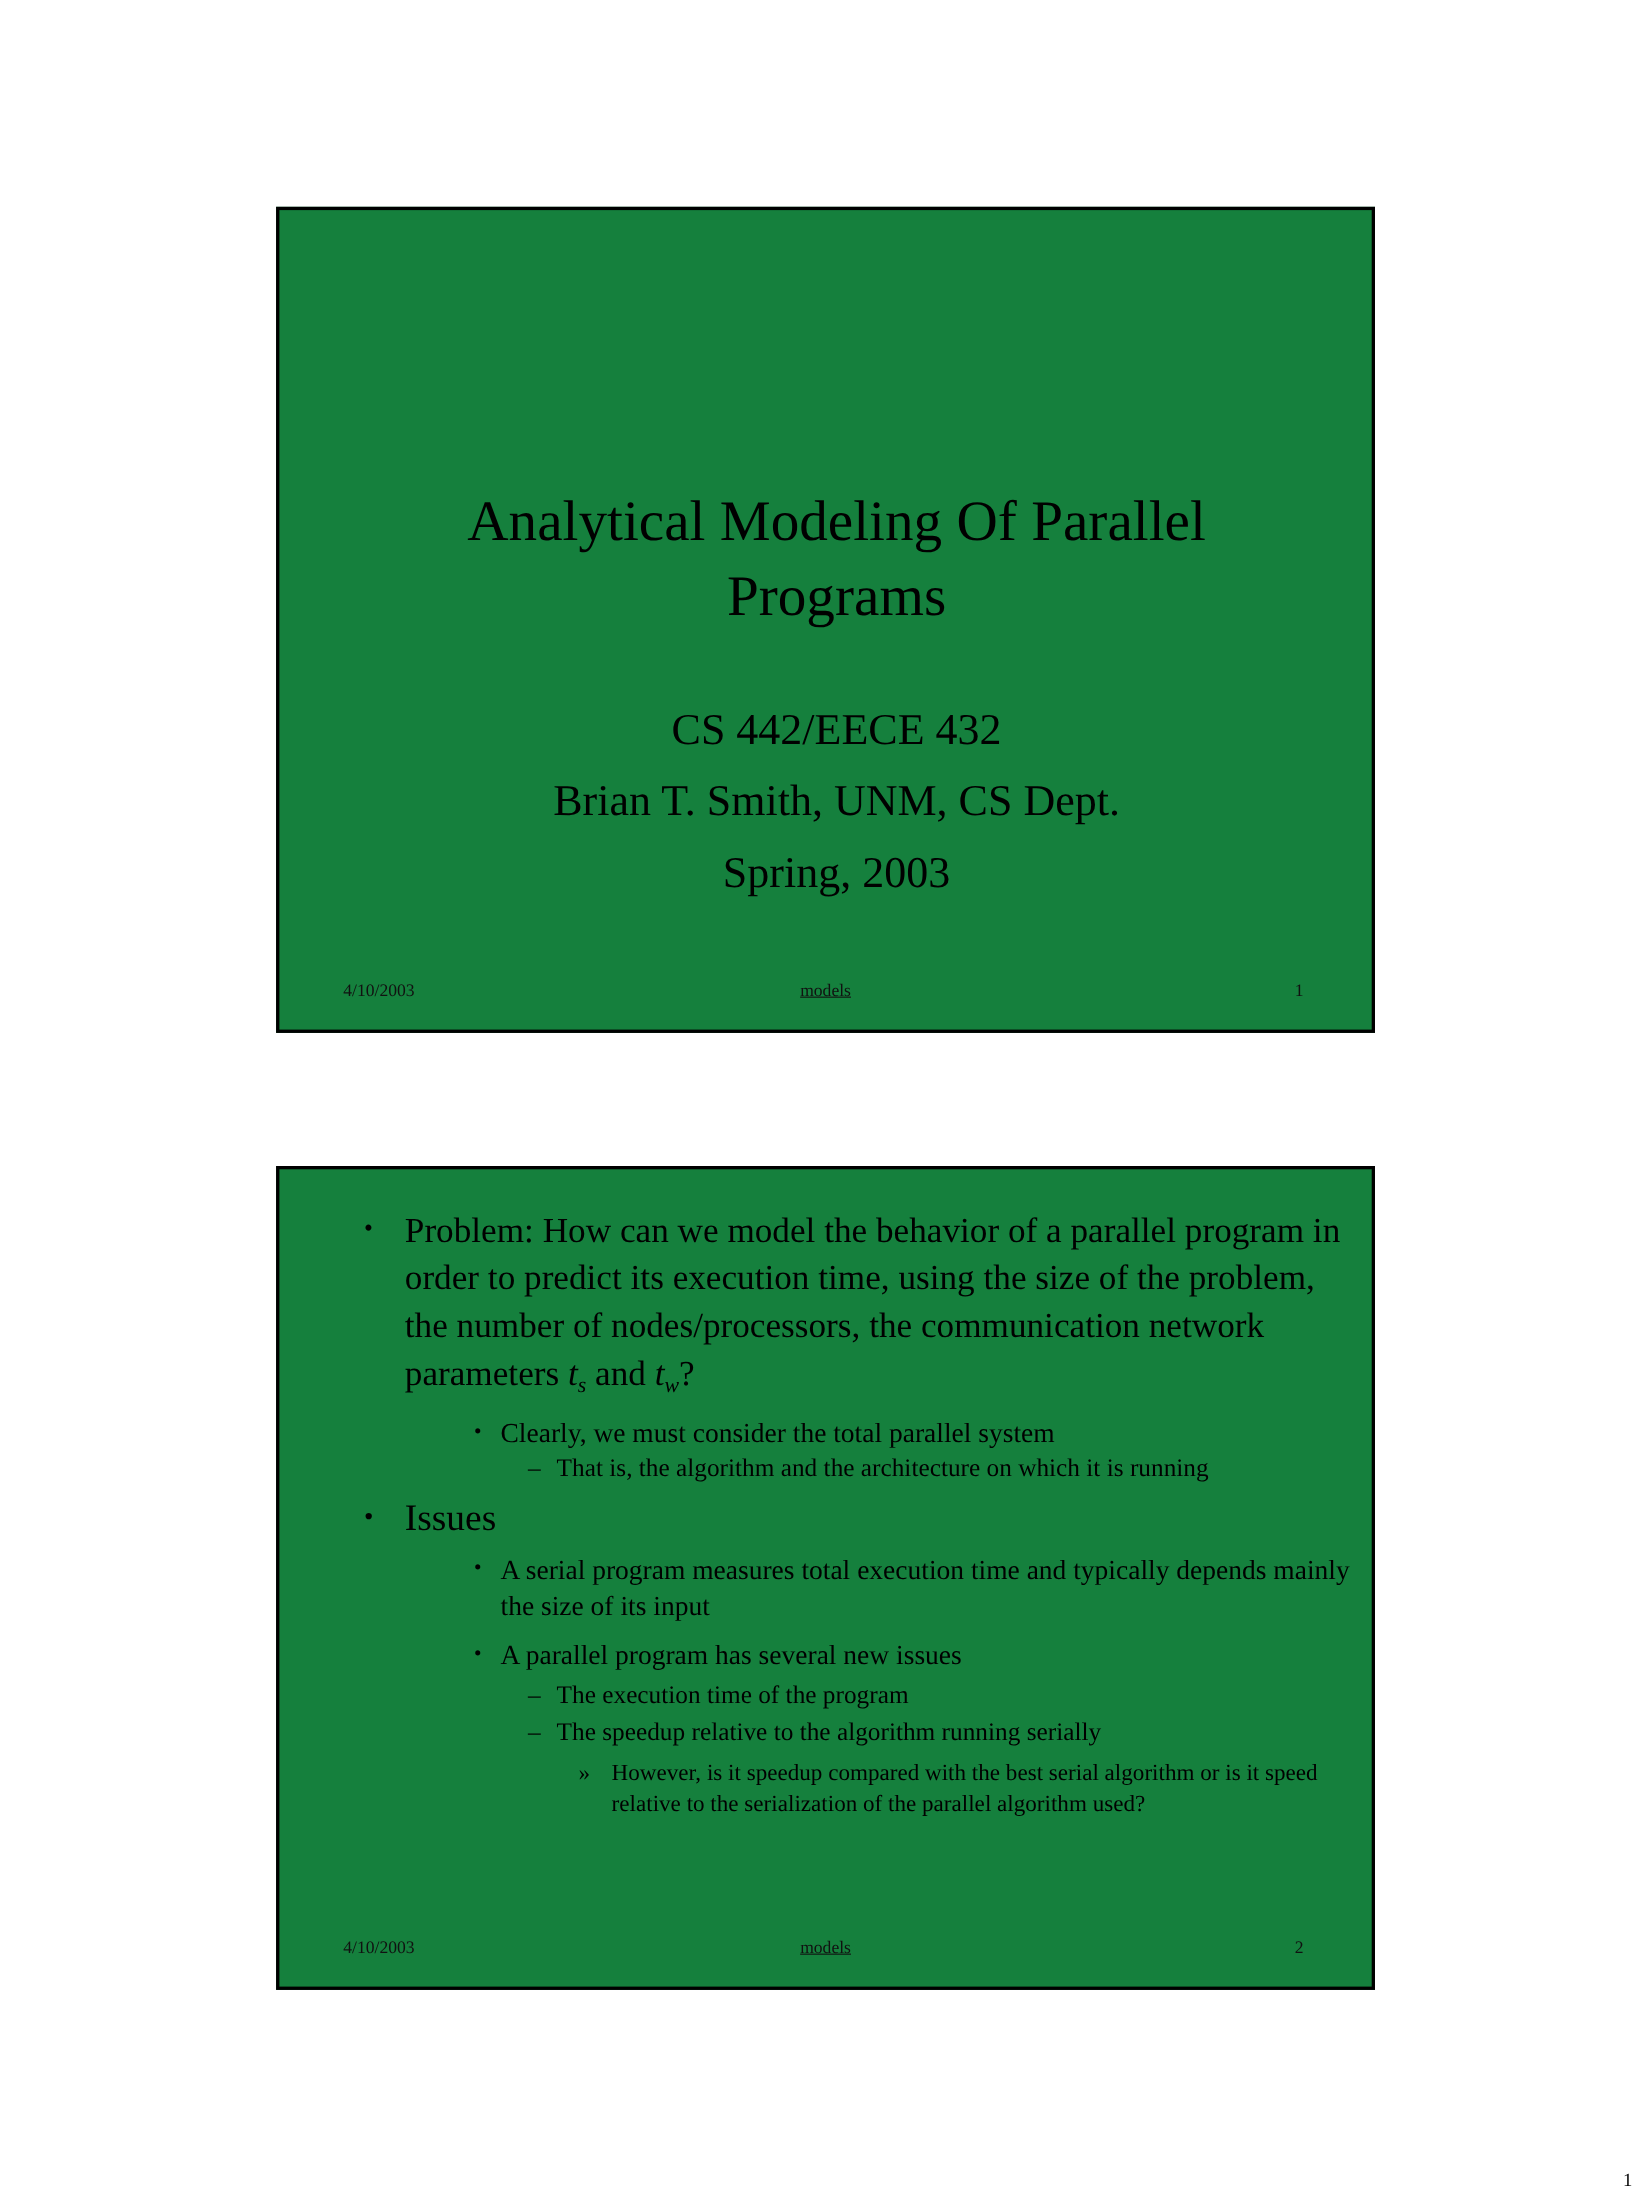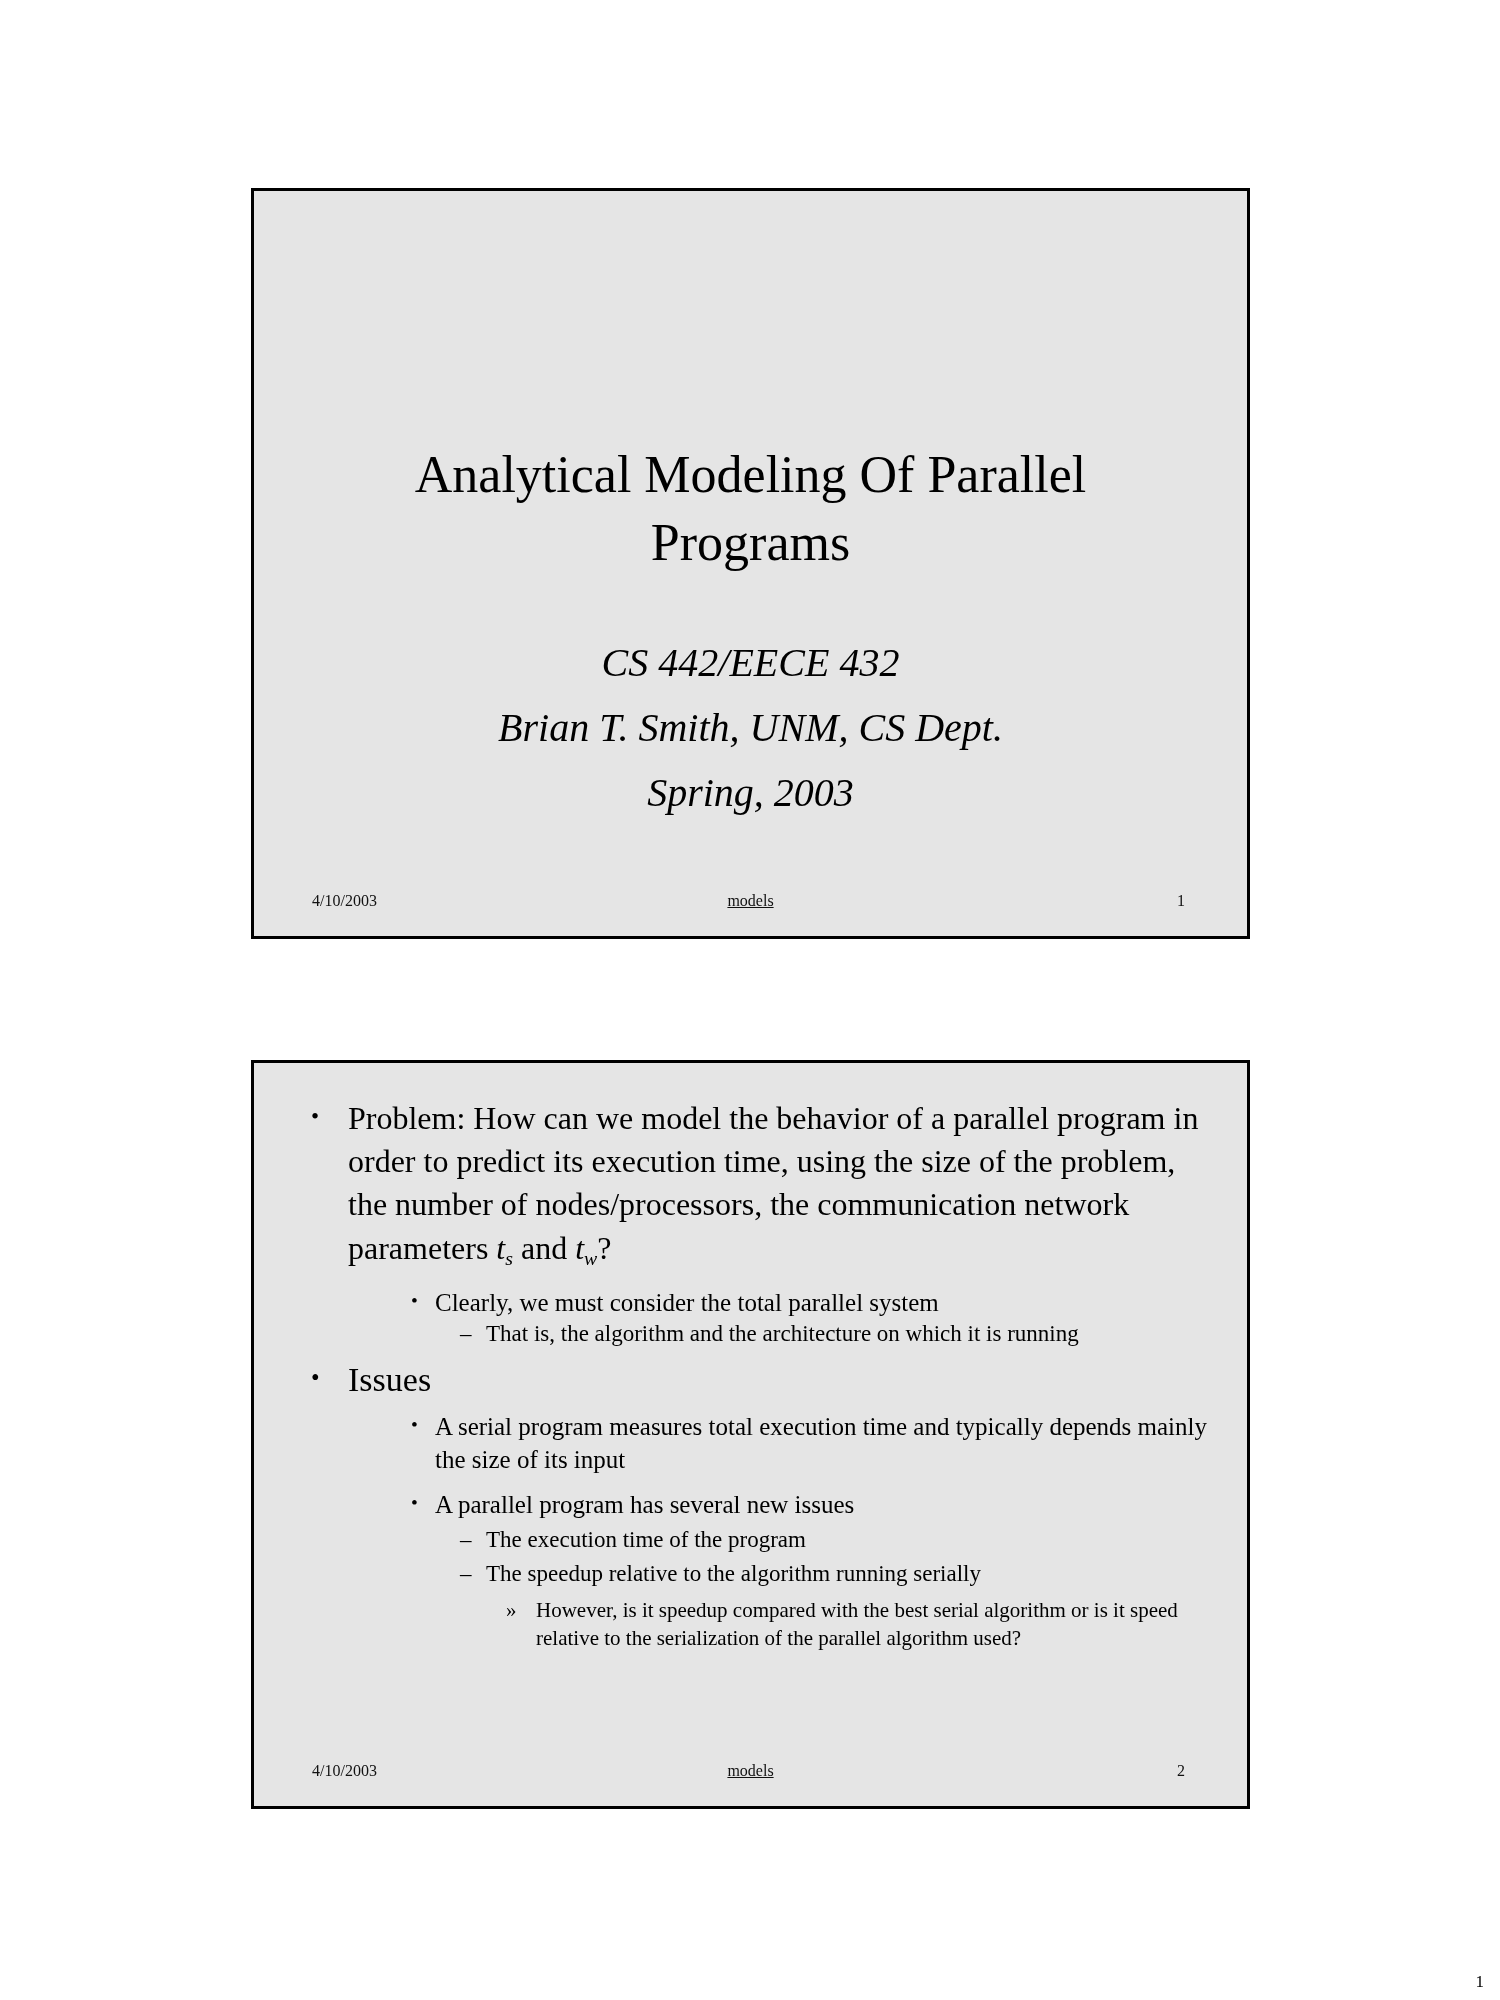--- a/index.html
+++ b/index.html
@@ -4,32 +4,32 @@
 <style>
   html,body{margin:0;padding:0;}
   body{
     width:1500px;height:2000px;
     background:#ffffff;color:#000;
     font-family:"Liberation Serif","DejaVu Serif",serif;
     position:relative;overflow:hidden;
   }
   .slide{
     position:absolute;left:251px;width:999px;
-    border:3px solid #000;background:#e5e5e5;box-sizing:border-box;
+    border:3px solid #000;background:#15803d;box-sizing:border-box;padding-left:20px;
   }
   #slide1{top:188px;height:751px;text-align:center;}
   #slide2{top:1060px;height:749px;}
 
   
   .s1-title{
     margin:250px auto 0 auto;max-width:860px;
     font-size:52px;line-height:1.3;font-weight:400;
   }
   .s1-sub{margin-top:55px;font-size:40px;line-height:1.62;}
-  .s1-sub div{white-space:nowrap;font-style:italic;}
+  .s1-sub div{white-space:nowrap;}
 
   
   .s2-title{text-align:center;margin-top:58px;font-size:50px;line-height:1.15;font-weight:400;}
   .li{position:relative;box-sizing:border-box;}
   .marker{position:absolute;top:0;}
   .l1{font-size:32px;line-height:1.35;padding-left:94px;padding-right:25px;}
   .l1 > .marker{left:57px;font-size:0.72em;top:0.18em;}
   .l1-issues{font-size:34px;line-height:1.3;padding-left:94px;margin-top:9px;}
   .l1-issues > .marker{left:57px;font-size:0.72em;top:0.18em;}
   .l2{font-size:25px;line-height:1.32;padding-left:181px;padding-right:18px;}

